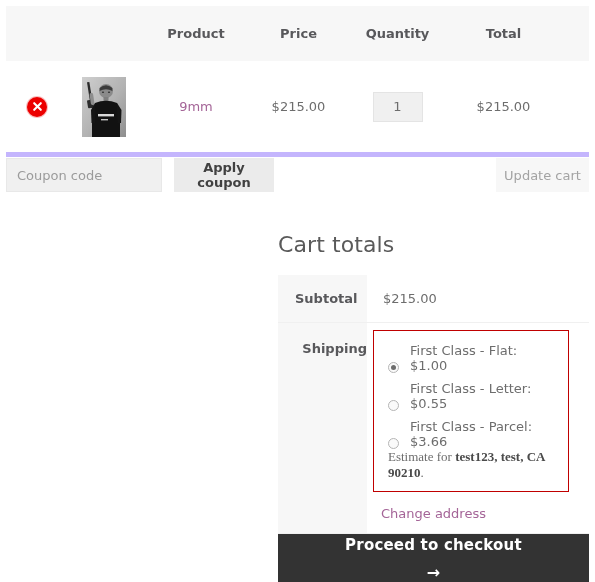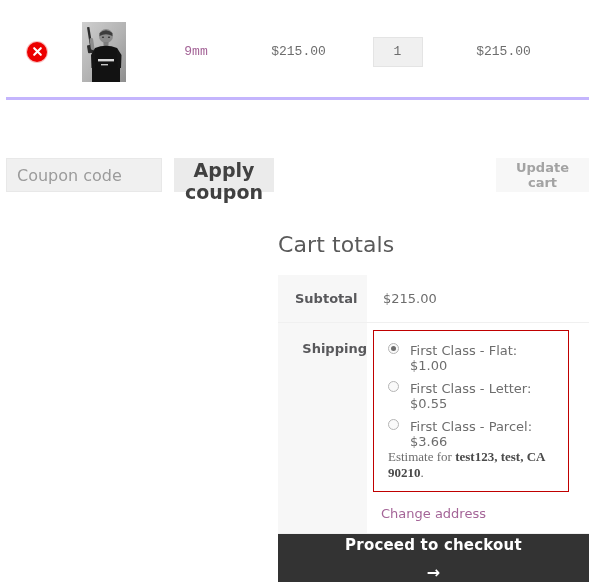--- a/index.html
+++ b/index.html
@@ -41,22 +41,21 @@
   .col-name   { width: 112px; flex: 0 0 112px; }
   .col-price  { width: 93px; flex: 0 0 93px; }
   .col-qty    { width: 105px; flex: 0 0 105px; }
   .col-total  { width: 107px; flex: 0 0 107px; }
 
   .cart-row {
     display: flex;
     background: #ffffff;
     height: 91px;
     align-items: center;
-    border-bottom: 3px solid #c4b5fd;
-    font-family: Liberation Mono, monospace;
+    border-bottom: 5px solid #c4b5fd;
   }
   .cart-row .cell {
     text-align: center;
     font-size: 13px;
     color: #6d6d6d;
   }
 
   .remove-btn {
     width: 20px;
     height: 20px;
@@ -109,51 +108,50 @@
   }
   .coupon-input {
     position: absolute;
     left: 0; top: 0;
     width: 156px;
     height: 34px;
     background: #f0f0f0;
     border: 1px solid #e8e8e8;
     box-sizing: border-box;
     font-family: inherit;
-    font-size: 16px;
+    font-size: 13px;
     color: #6d6d6d;
     padding: 12px 10px;
     outline: none;
   }
   .coupon-input::placeholder { color: #9b9b9b; }
   .apply-btn {
     position: absolute;
     left: 168px; top: 0;
     width: 100px;
     height: 34px;
     background: #ebebeb;
     border: none;
     font-family: inherit;
-    font-size: 19px;
+    font-size: 13px;
     font-weight: bold;
     color: #414141;
     cursor: pointer;
   }
   .update-btn {
     position: absolute;
     right: 0; top: 0;
     width: 93px;
     height: 34px;
     background: #f7f7f7;
     border: none;
     font-family: inherit;
     font-size: 13px;
     color: #a3a3a3;
     cursor: pointer;
-    font-weight: bold;
   }
 
   
   .totals-wrap {
     position: absolute;
     left: 278px;
     top: 232px;
     width: 311px;
   }
   .totals-title {
@@ -190,21 +188,21 @@
   .t-row-shipping .t-value { padding: 0; }
 
   .ship-box {
     border: 1px solid #c00000;
     margin: 7px 20px 0 6px;
     padding: 12px 14px 10px 14px;
     box-sizing: border-box;
   }
   .ship-option {
     display: flex;
-    align-items: flex-start;
+    align-items: flex-end;
     margin-bottom: 8px;
     font-size: 13px;
     color: #6d6d6d;
     cursor: pointer;
   }
   .ship-option:last-of-type { margin-bottom: 0; }
   .radio {
     width: 11px;
     height: 11px;
     border-radius: 50%;
@@ -259,20 +257,28 @@
     gap: 11px;
     flex-direction: column;
   }
   .arrow-glyph { font-size: 16px; line-height: 1; }
 </style>
 </head>
 <body>
 
 <div class="cart-table">
 
+  <div class="cart-head">
+    <div class="cell col-remove"></div>
+    <div class="cell col-thumb"></div>
+    <div class="cell col-name">Product</div>
+    <div class="cell col-price">Price</div>
+    <div class="cell col-qty">Quantity</div>
+    <div class="cell col-total">Total</div>
+  </div>
 
   <div class="cart-row">
     <div class="cell col-remove">
       <span class="remove-btn">
         <svg width="11" height="11" viewBox="0 0 11 11" aria-hidden="true">
           <path d="M2.2 2.2 L8.8 8.8 M8.8 2.2 L2.2 8.8" stroke="#ffffff" stroke-width="2.1" stroke-linecap="round"></path>
         </svg>
       </span>
     </div>
 

